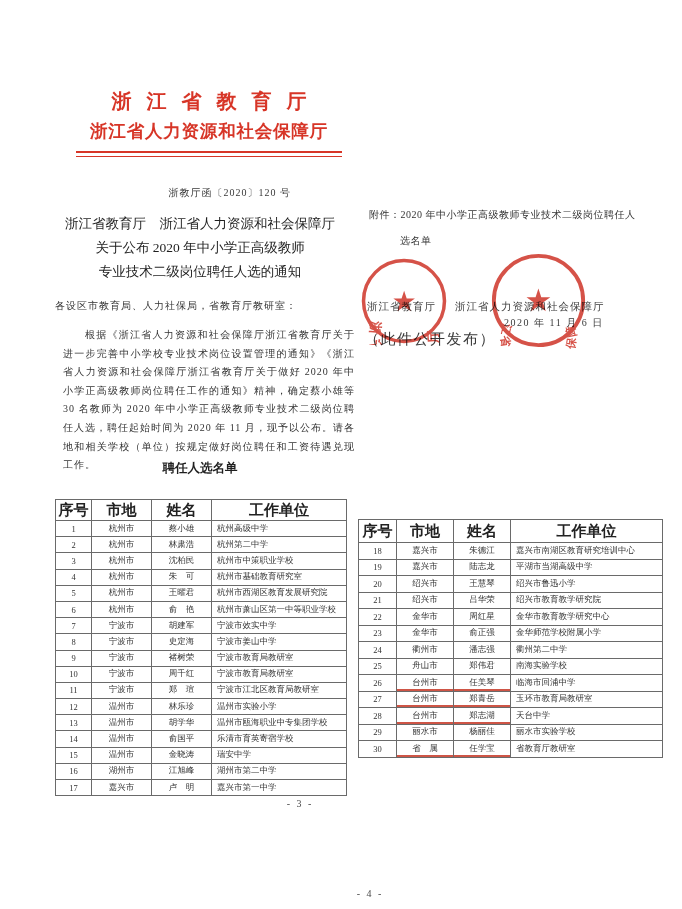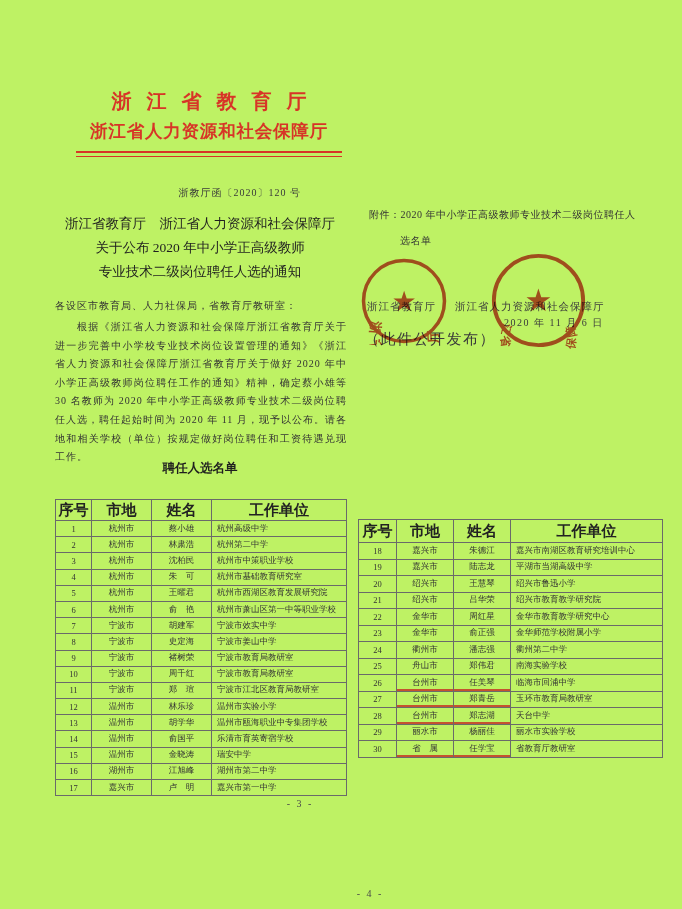--- a/index.html
+++ b/index.html
@@ -1,31 +1,31 @@
 <!DOCTYPE html>
 <html><head>
 <meta charset="utf-8">
 <style>
   html,body { margin:0; padding:0; background:#888; }
   .canvas {
     position:relative; width:682px; height:909px; margin:0 auto;
-    background:#bef264; overflow:hidden;
+    background:#ffffff; overflow:hidden;
     font-family:"Liberation Serif","DejaVu Serif",serif;
     color:#2e2e2e;
   }
   
   .red-head { position:absolute; left:76px; top:88px; width:266px; text-align:center; color:#d73527; }
   .rh1 { font-size:20px; font-weight:bold; letter-spacing:15px; white-space:nowrap; }
   .rh1 span { margin-right:-15px; }
   .rh2 { font-size:17.5px; font-weight:bold; letter-spacing:0.8px; margin-top:4px; white-space:nowrap; }
   .rule { margin-top:8px; height:3px; border-top:2px solid #d73527; border-bottom:1px solid #d73527; }
-  .doc-no { position:absolute; left:55px; top:186px; width:290px; text-align:right; padding-right:44px; box-sizing:border-box; font-size:10px; letter-spacing:1px; color:#3a3a3a; }
+  .doc-no { position:absolute; left:45px; top:186px; width:290px; text-align:right; padding-right:44px; box-sizing:border-box; font-size:10px; letter-spacing:1px; color:#3a3a3a; }
   .doc-title { position:absolute; left:55px; top:212px; width:290px; text-align:center; font-size:13.5px; font-weight:normal; line-height:24px; color:#1f1f1f; }
   .salutation { position:absolute; left:55px; top:299px; width:292px; font-size:10px; letter-spacing:1px; color:#333; }
-  .para { position:absolute; left:55px; top:318px; width:292px; margin:0; font-size:10px; line-height:18.6px; letter-spacing:1px; text-align:justify; text-indent:22px; color:#333; }
+  .para { position:absolute; left:55px; top:318px; width:292px; margin:8px; font-size:10px; line-height:18.6px; letter-spacing:1px; text-align:justify; text-indent:22px; color:#333; }
   .tbl-title { position:absolute; left:55px; top:458px; width:290px; text-align:center; font-size:12.5px; font-weight:bold; line-height:20px; color:#1f1f1f; }
   table.roster { position:absolute; border-collapse:collapse; table-layout:fixed; }
   table.roster th, table.roster td { border:1px solid #6a6a6a; padding:0; overflow:hidden; white-space:nowrap; }
   table.roster th { font-size:15px; font-weight:bold; text-align:center; color:#222; }
   table.roster td { font-size:8.5px; text-align:center; color:#333; }
   table.roster td.c-org { text-align:left; padding-left:5px; }
   .left-roster  { left:55px;  top:499px; width:291px; }
   .left-roster th { height:20px; }
   .left-roster td { height:15.2px; }
   .right-roster { left:358px; top:519px; width:304px; }

